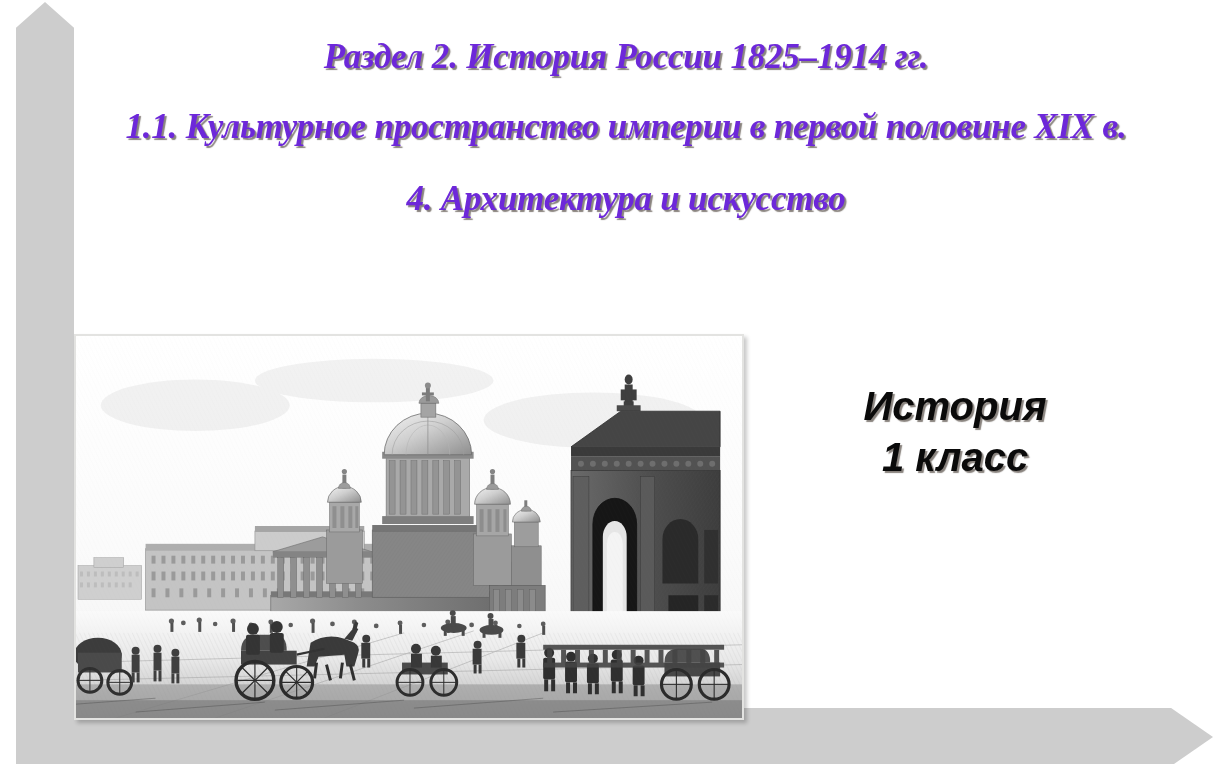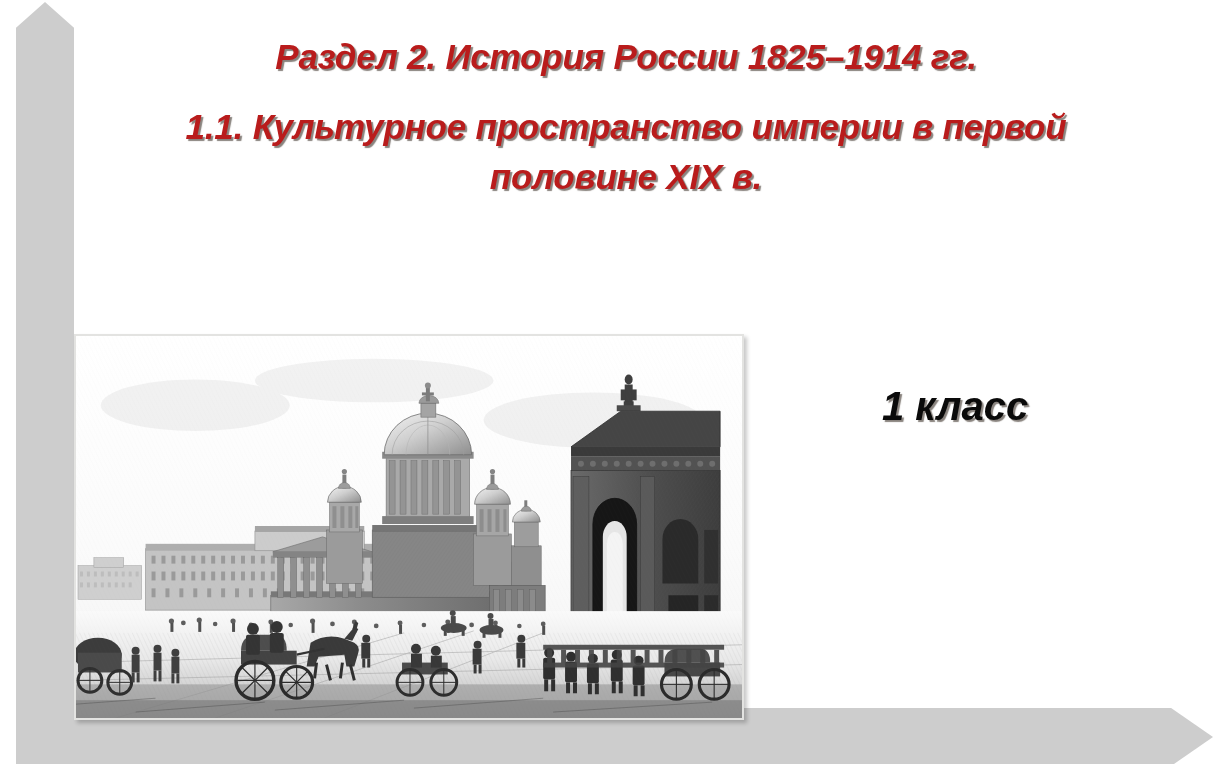--- a/index.html
+++ b/index.html
@@ -46,27 +46,27 @@
     position: absolute;
     left: 96px;
     top: 18px;
     width: 1060px;
     text-align: center;
   }
   .title-main,
   .title-sub,
   .title-section {
     margin: 0;
-    color: #b91c1c;
+    color: #6d28d9;
     font-weight: bold;
     font-style: italic;
     font-stretch: condensed;
     letter-spacing: -0.2px;
     text-shadow: 2px 2px 1px rgba(40, 30, 20, 0.55);
-    font-family: Liberation Sans, sans-serif;
+    font-family: Liberation Serif, serif;
   }
   .title-main {
     font-size: 35px;
     line-height: 46px;
     padding-top: 16px;
   }
   .title-sub {
     font-size: 35px;
     line-height: 50px;
     padding-top: 22px;
@@ -120,23 +120,25 @@
 
 <div class="slide">
 
   <div class="arrow-vertical"></div>
 
   <div class="arrow-horizontal"></div>
 
   <div class="heading-block">
     <h1 class="title-main">Раздел 2. История России 1825–1914 гг.</h1>
     <h2 class="title-sub">1.1. Культурное пространство империи в первой половине XIX в.</h2>
+    <h3 class="title-section">4. Архитектура и искусство</h3>
   </div>
 
   <div class="course-label">
+    <div>История</div>
     <div>1 класс</div>
   </div>
 
   <div class="picture-frame">
     <svg viewBox="0 0 670 386" preserveAspectRatio="none">
       <defs>
         <linearGradient id="skyGrad" x1="0" y1="0" x2="0" y2="1">
           <stop offset="0%" stop-color="#ffffff"></stop>
           <stop offset="55%" stop-color="#fbfbfb"></stop>
           <stop offset="100%" stop-color="#f2f2f2"></stop>

